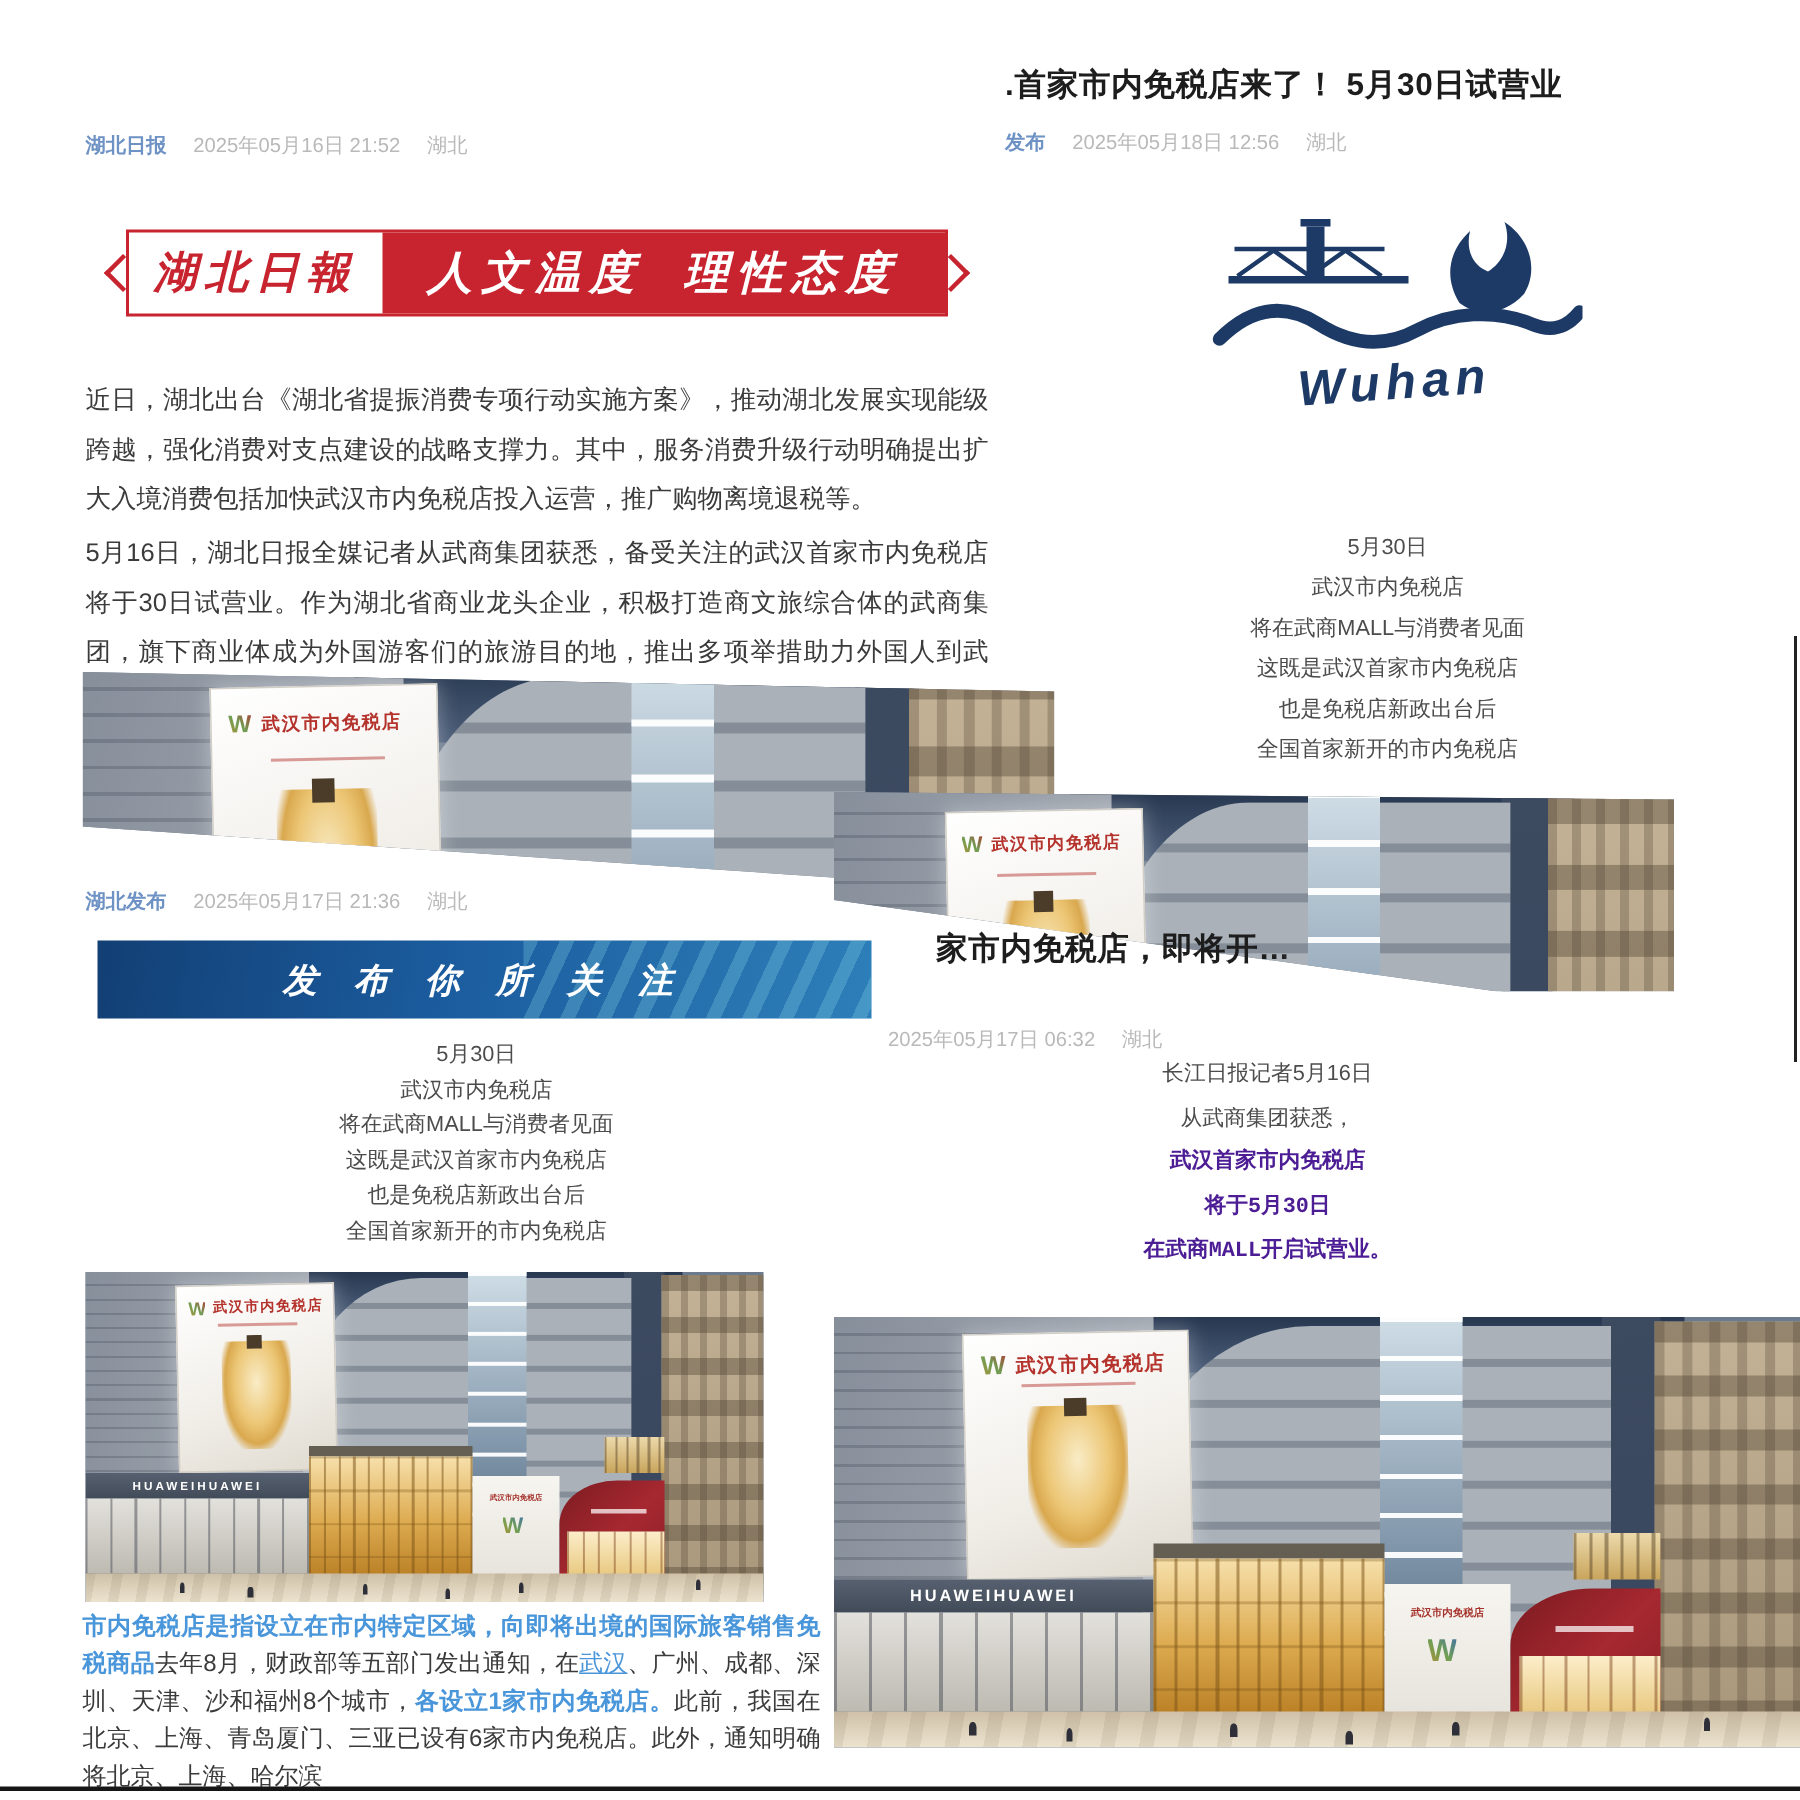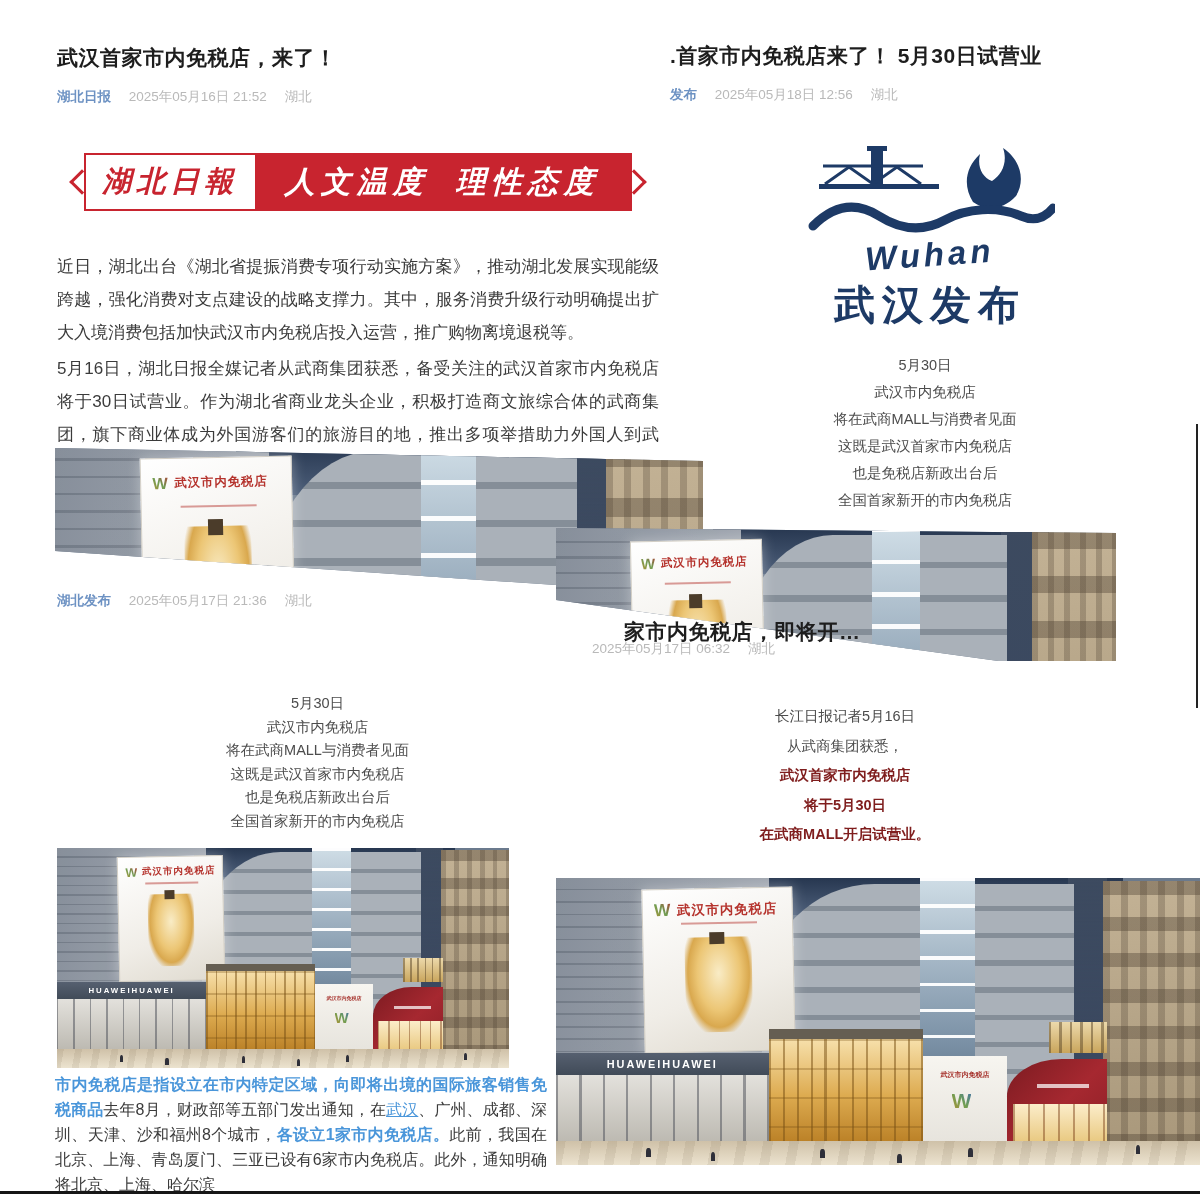--- a/index.html
+++ b/index.html
@@ -31,21 +31,21 @@
   
   .bluebar{background:linear-gradient(100deg,#123f74 0%,#1b5c9e 45%,#2d7fb9 100%);
            display:flex;align-items:center;justify-content:center;overflow:hidden;}
   .bluebar:after{content:'';position:absolute;right:0;top:0;bottom:0;width:45%;
            background:repeating-linear-gradient(115deg,rgba(135,215,230,.28) 0 9px,rgba(135,215,230,0) 9px 22px);}
   .bluebar span{color:#fff;font-weight:700;font-style:italic;font-size:23px;letter-spacing:9px;white-space:pre;z-index:1;}
 
   
   .cblock{text-align:center;font-size:14.5px;color:#4c4c4c;}
   .cblock span{display:block;}
-  .blue-strong{color:#7f1d1d;font-weight:700;}
+  .blue-strong{color:#4c1d95;font-weight:700;font-family:Liberation Mono, monospace;}
 
   
   .btext{font-size:16px;line-height:25px;text-align:justify;color:#3b3b3b;}
   .seg-bluebold{color:#4a96da;font-weight:700;}
   .seg-blue{color:#4a96da;text-decoration:underline;}
 
   
   .logo{display:flex;flex-direction:column;align-items:center;color:#1d3a66;}
   .logo .script{font-style:italic;font-weight:700;font-size:33px;letter-spacing:4px;transform:rotate(-4deg);margin-top:-6px;}
   .logo .cname{font-weight:700;font-size:41px;letter-spacing:7px;margin-top:4px;white-space:nowrap;}
@@ -113,21 +113,20 @@
   .m-plaza{left:0;top:91.5%;width:100%;height:8.5%;background:
       repeating-linear-gradient(100deg,rgba(120,105,80,.12) 0 1.5%,rgba(0,0,0,0) 1.5% 4%),
       linear-gradient(#cfc1a8,#ece3cf);}
   .m-person{width:0.7%;height:3.2%;background:#2e2f39;border-radius:45% 45% 0 0;}
 </style>
 </head>
 <body>
 
 <div class="canvas">
 
-  <div class="abs a-title" style="left:57px;top:44px;width:610px;">武汉首家市内免税店，来了！</div>
   <div class="abs a-meta" style="left:57px;top:88px;">
     <span class="src">湖北日报</span>
     <span class="dt">2025年05月16日 21:52</span>
     <span>湖北</span>
   </div>
 
   <div class="abs para" style="left:57px;top:250px;width:602px;">近日，湖北出台《湖北省提振消费专项行动实施方案》，推动湖北发展实现能级跨越，强化消费对支点建设的战略支撑力。其中，服务消费升级行动明确提出扩大入境消费包括加快武汉市内免税店投入运营，推广购物离境退税等。</div>
 
   <div class="abs ribbon" style="left:84px;top:153px;width:548px;">
     <div class="ribbon-left">湖北日報</div>
@@ -156,20 +155,23 @@
 
   </div>
 </div>
 
   <div class="abs a-meta" style="left:57px;top:592px;">
     <span class="src">湖北发布</span>
     <span class="dt">2025年05月17日 21:36</span>
     <span>湖北</span>
   </div>
 
+  <div class="abs bluebar" style="left:65px;top:627px;width:516px;height:52px;">
+    <span>发 布 你 所 关 注</span>
+  </div>
 
   <div class="abs cblock" style="left:95px;top:692px;width:445px;line-height:23.5px;">
     <span>5月30日</span>
     <span>武汉市内免税店</span>
     <span>将在武商MALL与消费者见面</span>
     <span>这既是武汉首家市内免税店</span>
     <span>也是免税店新政出台后</span>
     <span>全国首家新开的市内免税店</span>
   </div>
 
@@ -231,21 +233,20 @@
     <svg width="250" height="100" viewBox="0 0 250 100">
       <rect x="62" y="4" width="20" height="5" fill="#1d3a66"></rect>
       <rect x="66" y="9" width="12" height="36" fill="#1d3a66"></rect>
       <line x1="18" y1="24" x2="118" y2="24" stroke="#1d3a66" stroke-width="3"></line>
       <rect x="14" y="42" width="120" height="5" fill="#1d3a66"></rect>
       <path d="M20 42 L44 25 L68 42 L92 25 L116 42" fill="none" stroke="#1d3a66" stroke-width="3"></path>
       <path d="M168 60 C158 44 160 26 175 12 C172 25 177 35 187 39 C197 33 203 20 198 6 C215 17 221 38 211 54 C197 69 180 69 168 60 Z" fill="#1d3a66"></path>
       <path d="M8 84 C30 62 52 60 74 74 C96 88 118 90 140 78 C162 66 192 64 216 74 C230 80 240 76 248 66" fill="none" stroke="#1d3a66" stroke-width="9" stroke-linecap="round"></path>
     </svg>
     <div class="script">Wuhan</div>
-    <div class="cname">武汉发布</div>
   </div>
 
   <div class="abs cblock" style="left:770px;top:352px;width:310px;line-height:27px;">
     <span>5月30日</span>
     <span>武汉市内免税店</span>
     <span>将在武商MALL与消费者见面</span>
     <span>这既是武汉首家市内免税店</span>
     <span>也是免税店新政出台后</span>
     <span>全国首家新开的市内免税店</span>
   </div>
@@ -266,21 +267,21 @@
       </div>
       <div class="m-bb-sub"></div>
       <div class="m-bb-bottle"></div>
       <div class="m-bb-cap"></div>
     </div>
 
   </div>
 </div>
 
   <div class="abs a-title fade-tail" style="left:624px;top:618px;width:430px;">家市内免税店，即将开…</div>
-  <div class="abs a-meta" style="left:592px;top:640px;">
+  <div class="abs a-meta" style="left:592px;top:684px;">
     <span class="dt">2025年05月17日 06:32</span>
     <span>湖北</span>
   </div>
 
   <div class="abs cblock" style="left:680px;top:702px;width:330px;line-height:29.5px;">
     <span>长江日报记者5月16日</span>
     <span>从武商集团获悉，</span>
     <span class="blue-strong">武汉首家市内免税店</span>
     <span class="blue-strong">将于5月30日</span>
     <span class="blue-strong">在武商MALL开启试营业。</span>

